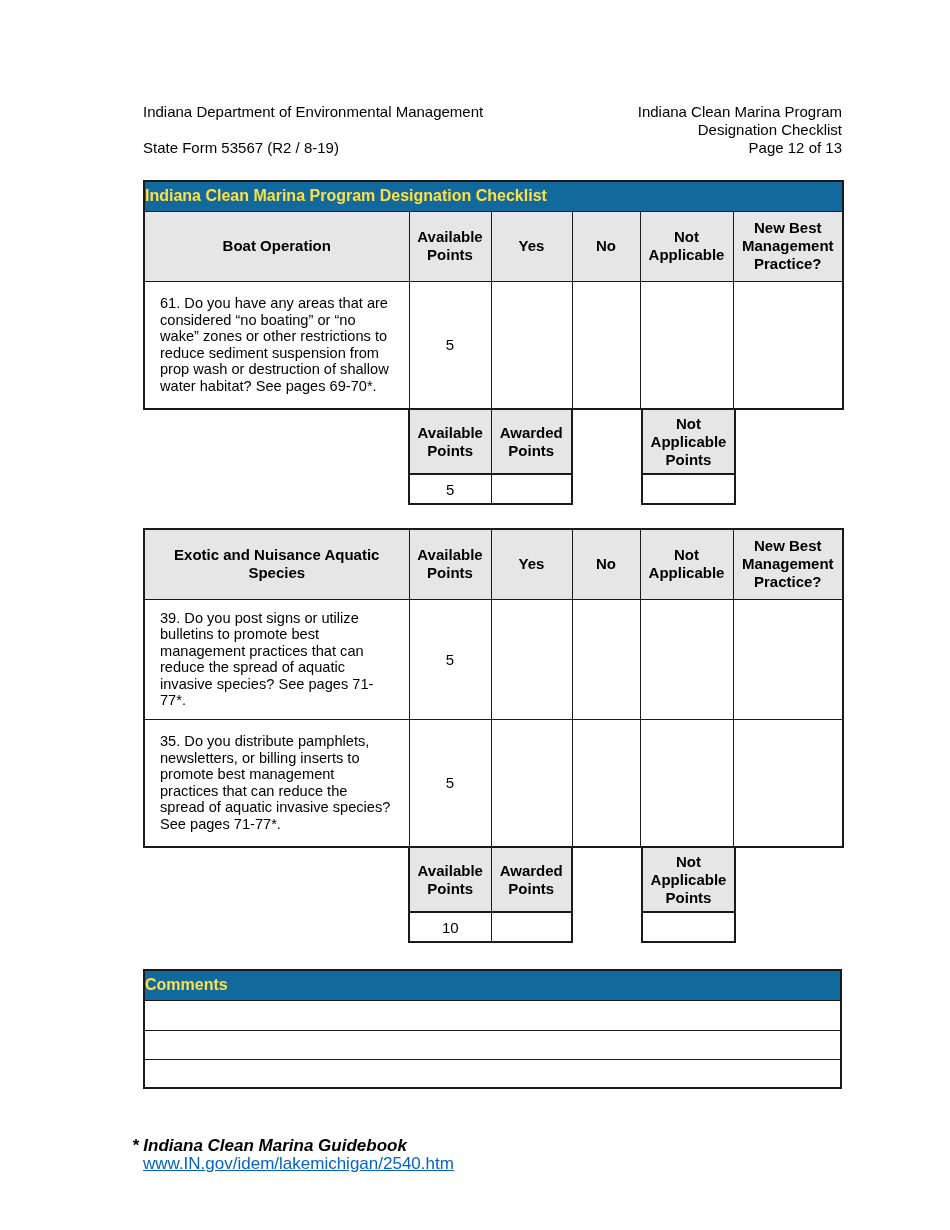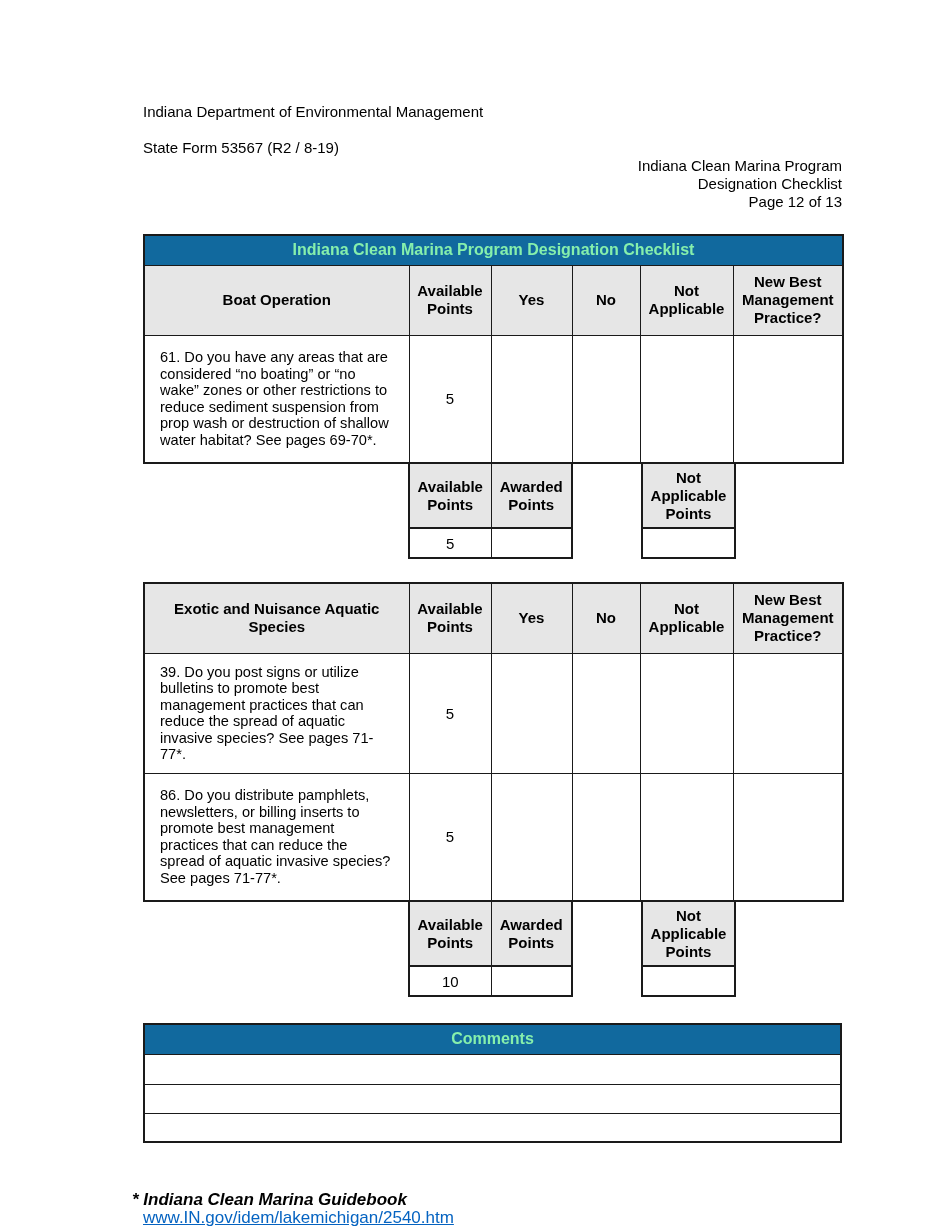--- a/index.html
+++ b/index.html
@@ -10,30 +10,30 @@
   }
   *{margin:0;padding:0;box-sizing:border-box;}
   html,body{background:#fff;}
   .page{
     width:950px;height:1230px;background:#fff;position:relative;
     font-family:"Liberation Sans",sans-serif;color:#000;overflow:hidden;
   }
   .content{padding-top:103px;margin-left:143px;width:699px;}
 
   
-  .doc-header{display:flex;justify-content:space-between;font-size:15px;line-height:18px;flex-direction:column;}
+  .doc-header{display:flex;justify-content:space-between;font-size:15px;line-height:18px;}
   .hdr-left .form-number{margin-top:18px;}
   .hdr-right{text-align:right;}
 
   
   table.main{border-collapse:collapse;table-layout:fixed;width:699px;border:2px solid var(--border);margin-top:23px;}
   table.main td{border:1px solid var(--border);overflow:hidden;}
   .title-band{
-    background:var(--blue);color:#86efac;font-weight:bold;font-size:16px;
-    text-align:center;height:30px;vertical-align:middle;
+    background:var(--blue);color:#fde047;font-weight:bold;font-size:16px;
+    text-align:left;height:30px;vertical-align:middle;
   }
   .hcell{
     background:var(--gray);font-weight:bold;font-size:15px;line-height:18px;
     text-align:center;vertical-align:middle;height:70px;padding:4px 6px;
   }
   .qcell{
     font-size:14.6px;line-height:16.5px;text-align:left;vertical-align:middle;
     padding:10px 16px 10px 15px;background:#fff;
   }
   .qnum{font-weight:normal;}
@@ -171,21 +171,21 @@
       </tr>
       <tr style="height:110px">
         <td class="qcell"><span class="qnum">39.</span> <span>Do you post signs or utilize bulletins to promote best management practices that can reduce the spread of aquatic invasive species? See pages 71-77*.</span></td>
         <td class="pts">5</td>
         <td class="ans"></td>
         <td class="ans"></td>
         <td class="ans"></td>
         <td class="ans"></td>
       </tr>
       <tr style="height:128px">
-        <td class="qcell"><span class="qnum">86.</span> <span>Do you distribute pamphlets, newsletters, or billing inserts to promote best management practices that can reduce the spread of aquatic invasive species? See pages 71-77*.</span></td>
+        <td class="qcell"><span class="qnum">35.</span> <span>Do you distribute pamphlets, newsletters, or billing inserts to promote best management practices that can reduce the spread of aquatic invasive species? See pages 71-77*.</span></td>
         <td class="pts">5</td>
         <td class="ans"></td>
         <td class="ans"></td>
         <td class="ans"></td>
         <td class="ans"></td>
       </tr>
     </tbody>
       </table>
 
     <div class="summary-row">

